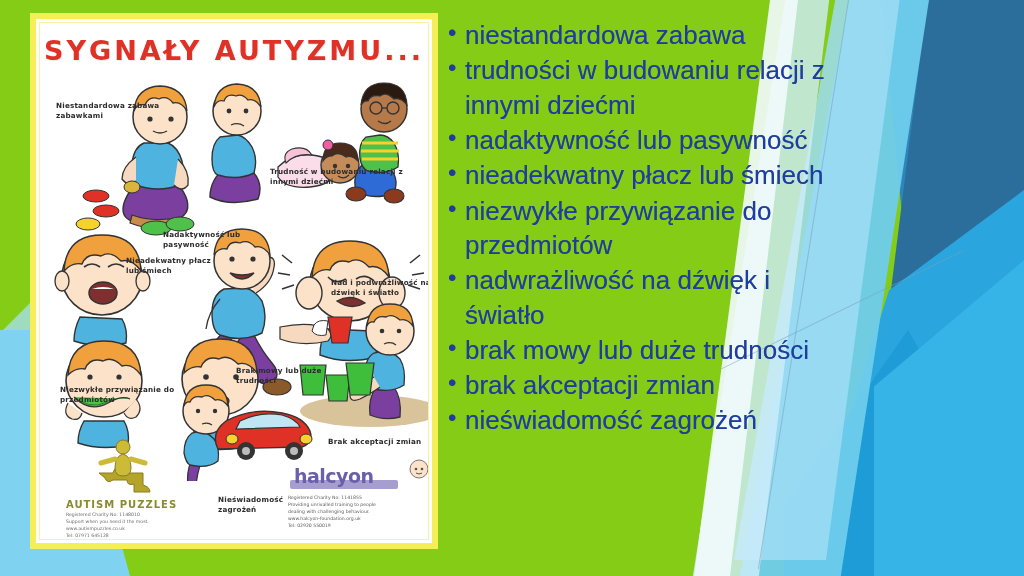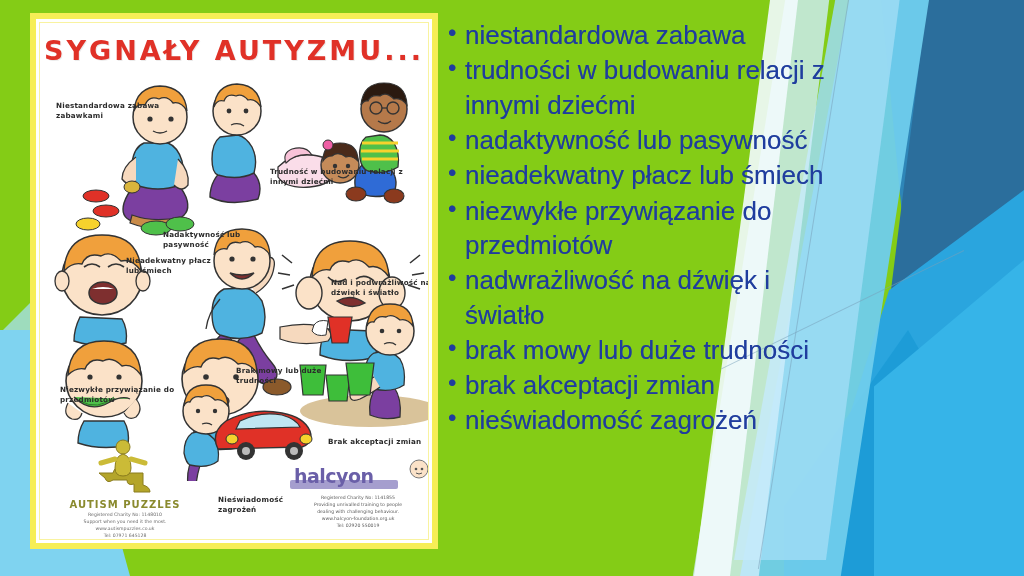--- a/index.html
+++ b/index.html
@@ -118,21 +118,21 @@
     font-family:"DejaVu Sans", sans-serif;
     font-size:7.2px;font-weight:bold;color:#2B2B2B;
     line-height:1.45;
     letter-spacing:.2px;
   }
 
   
   .fig{position:absolute;}
 
   
-  .logo-box{position:absolute;text-align:center;}
+  .logo-box{position:absolute;}
   .logo-title{
     font-family:"DejaVu Sans", sans-serif;
     font-weight:bold;font-size:10px;color:#8A8A2E;letter-spacing:1px;
   }
   .logo-sub{
     font-family:"DejaVu Sans", sans-serif;
     font-size:4.6px;color:#6b6b6b;line-height:1.5;margin-top:2px;
   }
   .halcyon-word{
     font-family:"DejaVu Sans", sans-serif;

